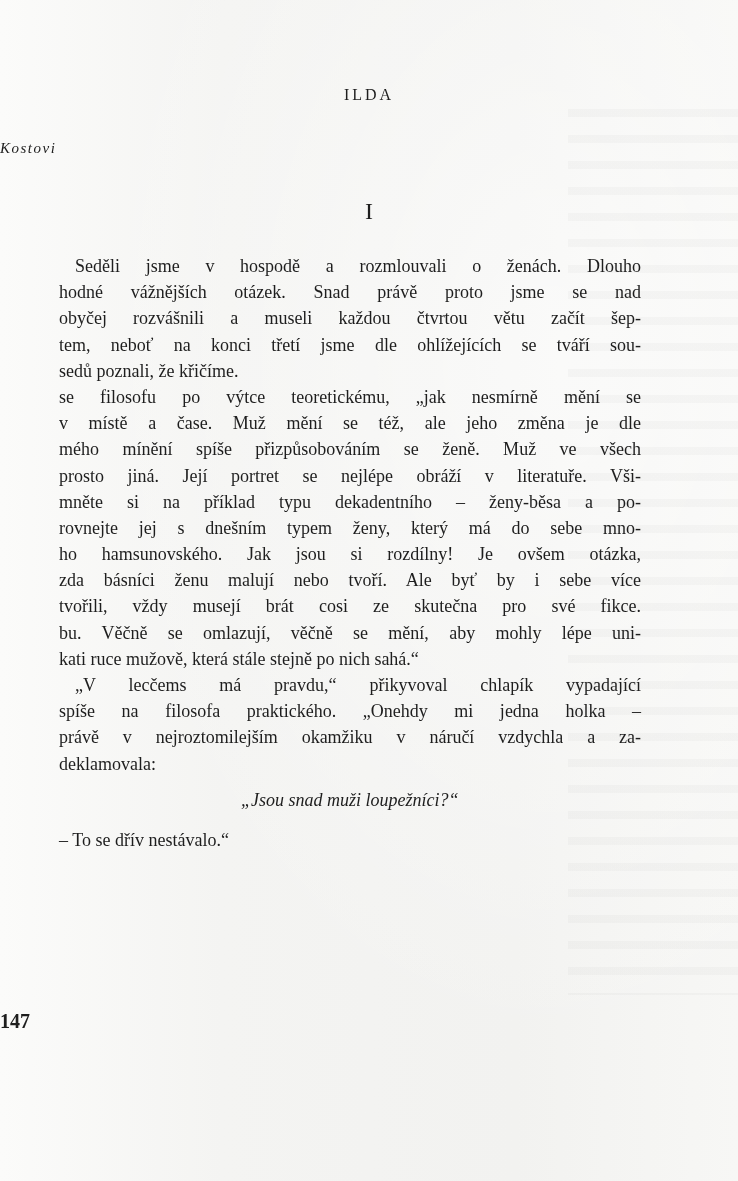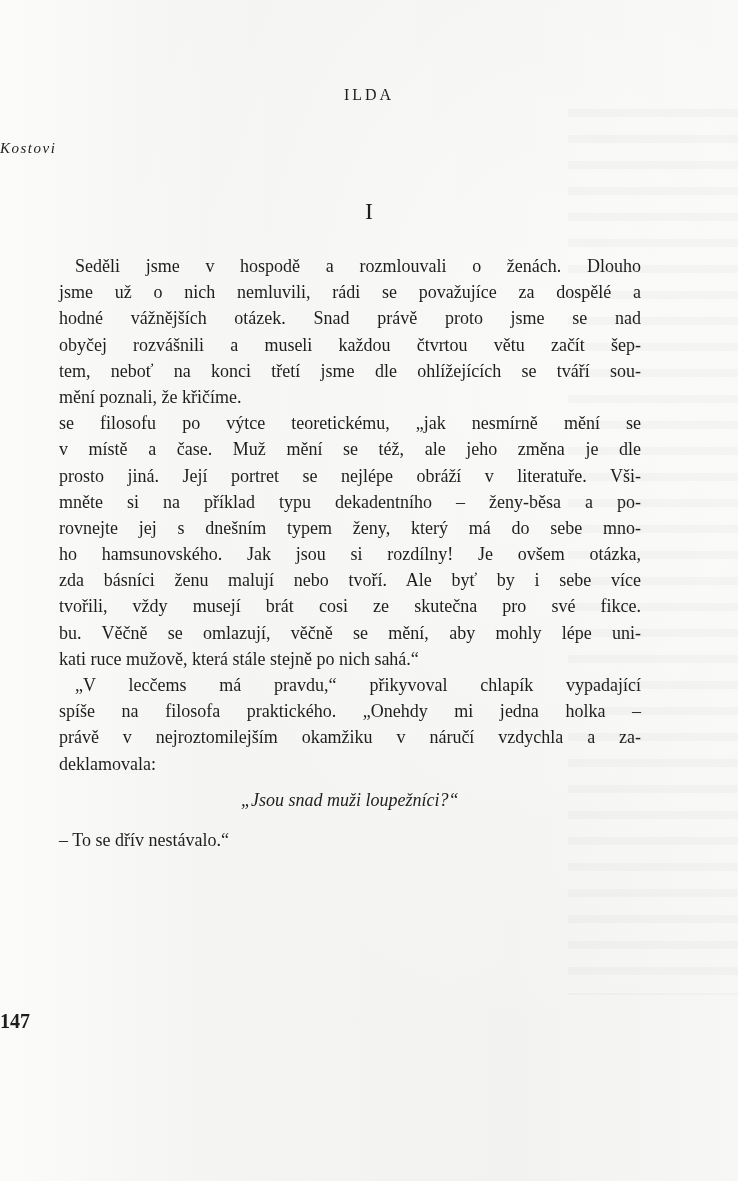--- a/index.html
+++ b/index.html
@@ -51,27 +51,27 @@
 
 <div class="page">
   <div class="showthrough"></div>
 
   <div class="header-title">ILDA</div>
   <div class="dedication">Kostovi</div>
   <div class="chapter-num">I</div>
 
   <div class="body-text">
     <div class="line indent">Seděli jsme v hospodě a rozmlouvali o ženách. Dlouho</div>
-    <div class="line">jsme už o nich nemluvili, rádi se považujíce za dospělé a</div>
     <div class="line">hodné vážnějších otázek. Snad právě proto jsme se nad</div>
     <div class="line">obyčej rozvášnili a museli každou čtvrtou větu začít šep-</div>
     <div class="line">tem, neboť na konci třetí jsme dle ohlížejících se tváří sou-</div>
-    <div class="line last">mění poznali, že křičíme.</div>
+    <div class="line last">sedů poznali, že křičíme.</div>
     <div class="line">se filosofu po výtce teoretickému, „jak nesmírně mění se</div>
     <div class="line">v místě a čase. Muž mění se též, ale jeho změna je dle</div>
+    <div class="line">mého mínění spíše přizpůsobováním se ženě. Muž ve všech</div>
     <div class="line">prosto jiná. Její portret se nejlépe obráží v literatuře. Vši-</div>
     <div class="line">mněte si na příklad typu dekadentního – ženy-běsa a po-</div>
     <div class="line">rovnejte jej s dnešním typem ženy, který má do sebe mno-</div>
     <div class="line">ho hamsunovského. Jak jsou si rozdílny! Je ovšem otázka,</div>
     <div class="line">zda básníci ženu malují nebo tvoří. Ale byť by i sebe více</div>
     <div class="line">tvořili, vždy musejí brát cosi ze skutečna pro své fikce.</div>
     <div class="line">bu. Věčně se omlazují, věčně se mění, aby mohly lépe uni-</div>
     <div class="line last">kati ruce mužově, která stále stejně po nich sahá.“</div>
     <div class="line indent">„V lecčems má pravdu,“ přikyvoval chlapík vypadající</div>
     <div class="line">spíše na filosofa praktického. „Onehdy mi jedna holka –</div>

